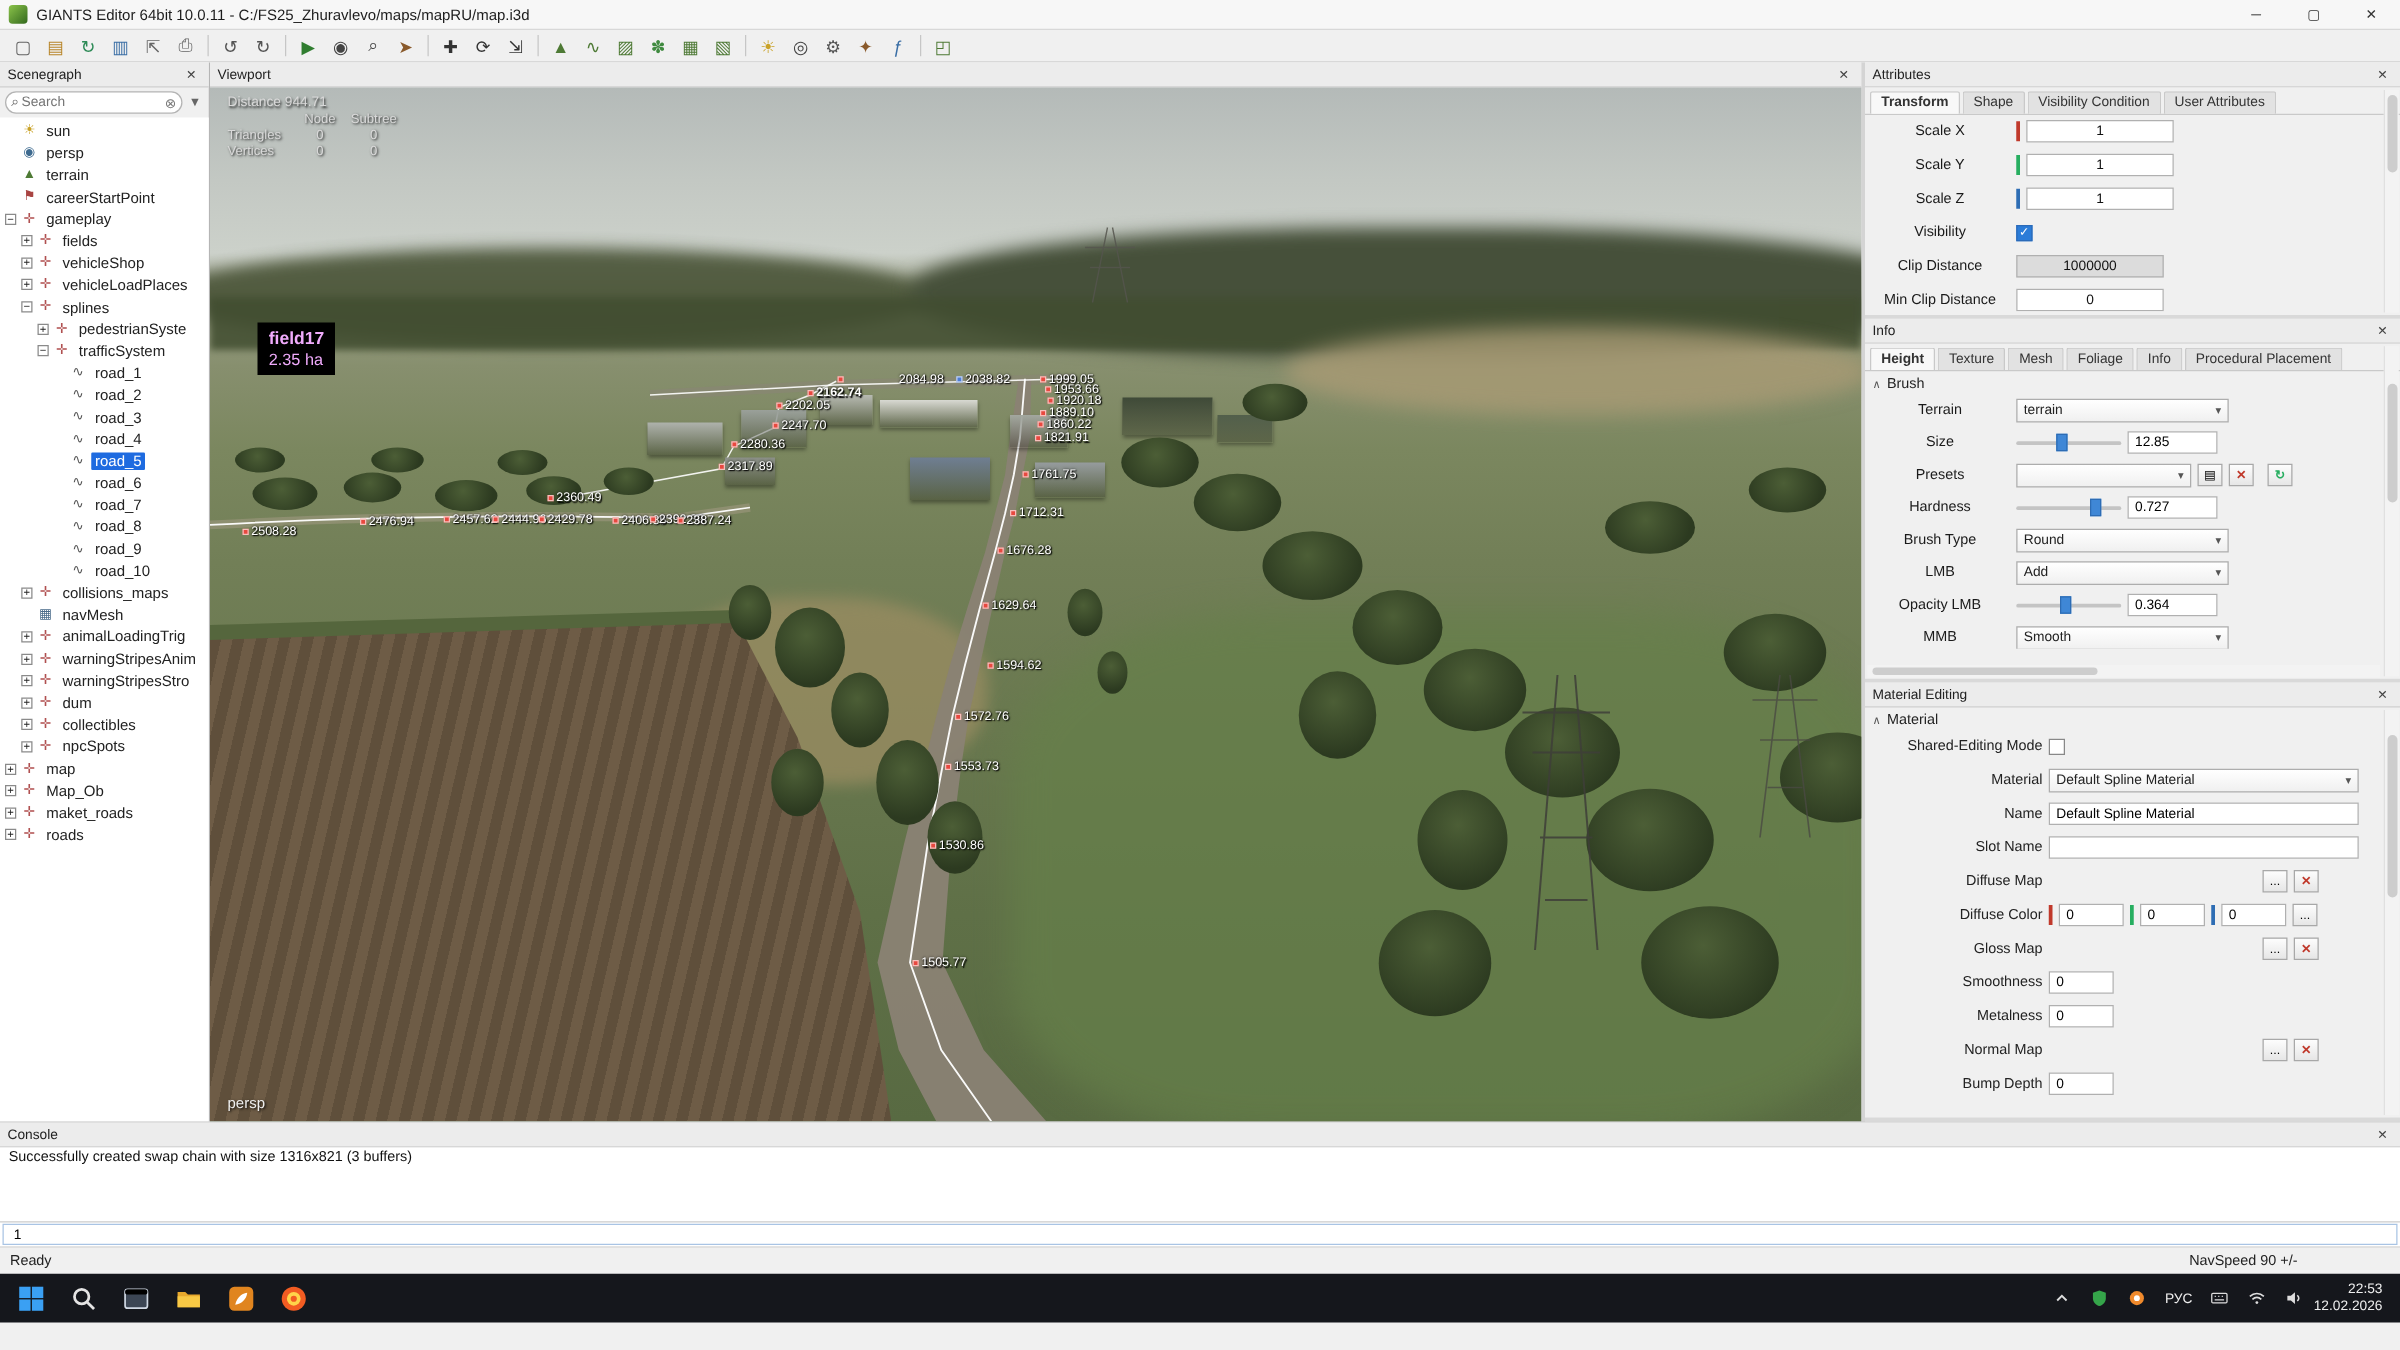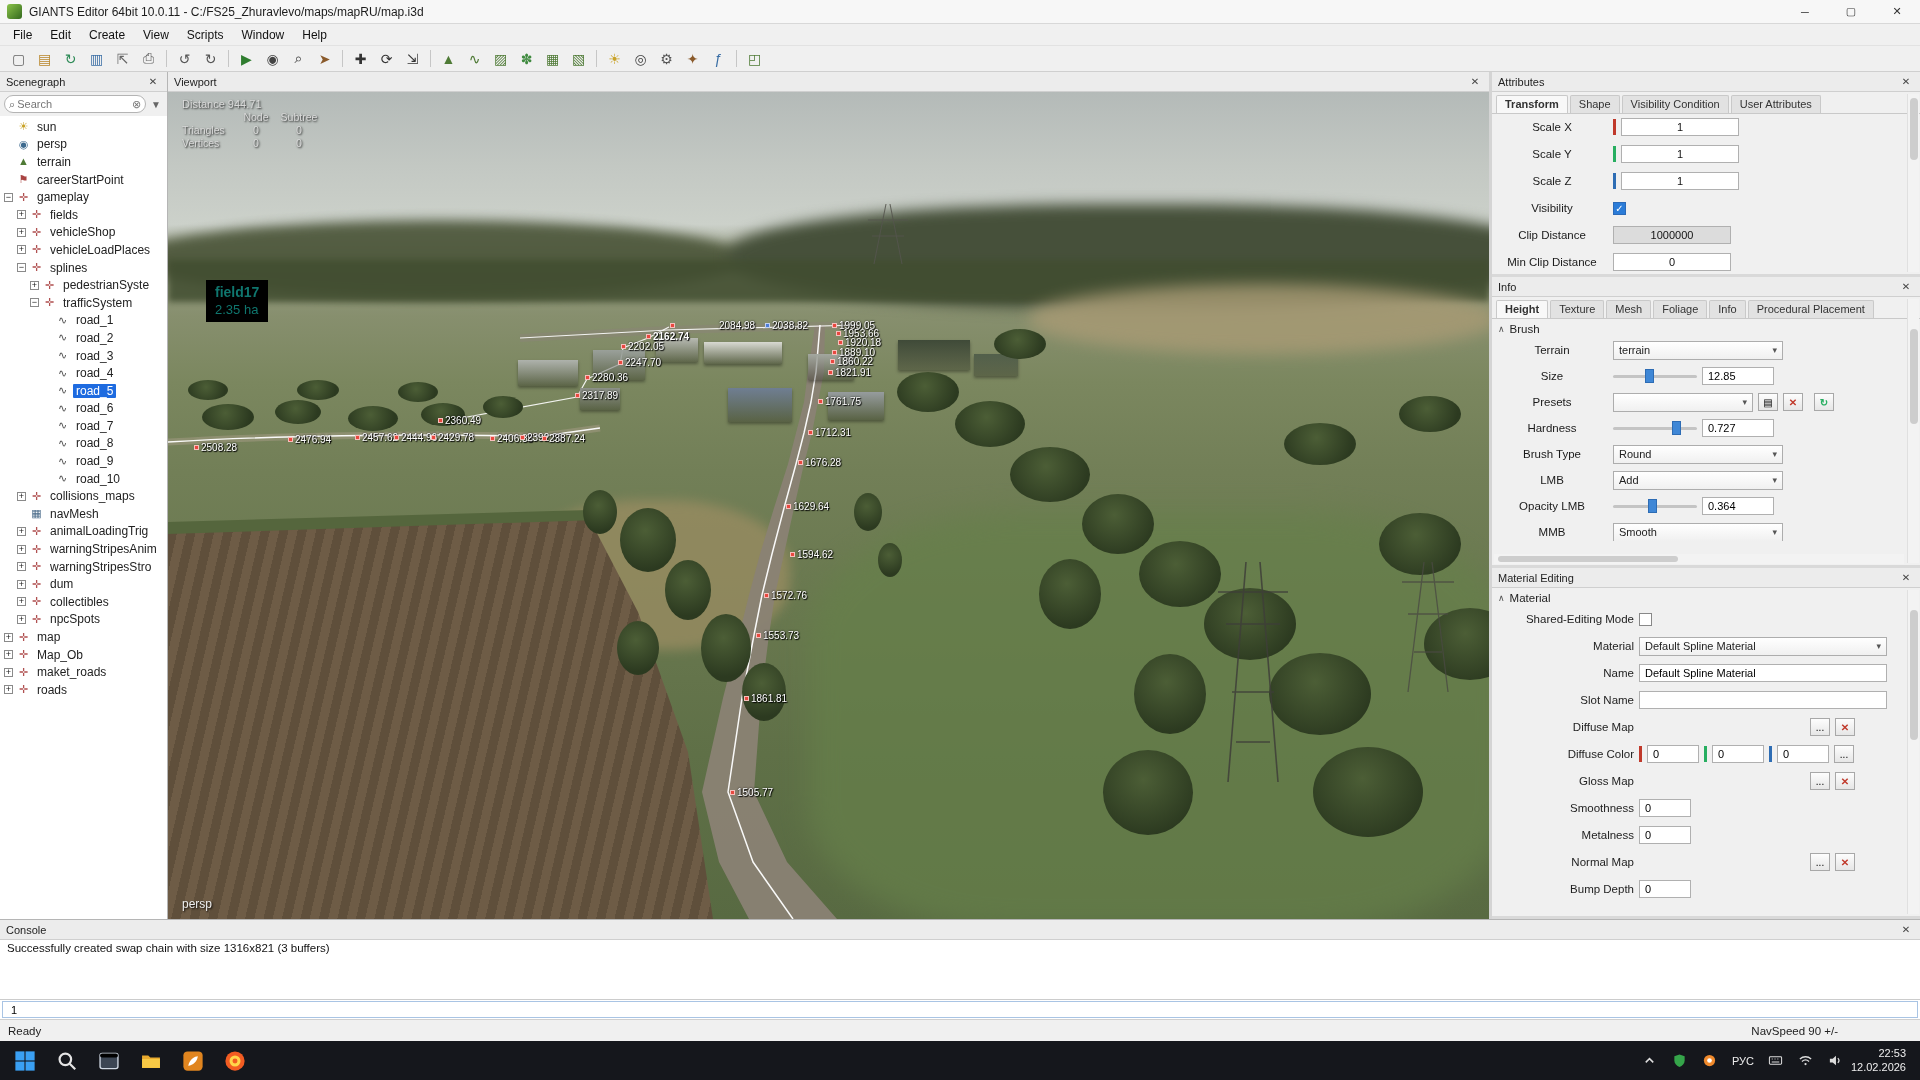--- a/index.html
+++ b/index.html
@@ -52,21 +52,21 @@
 .pylon-svg{position:absolute;left:0;top:0;z-index:13}
 .markers{position:absolute;inset:0;z-index:20}
 .marker{position:absolute;display:flex;align-items:center;gap:2px}
 .marker-dot{width:5px;height:5px;background:#e8483f;border:1px solid rgba(255,255,255,.65);flex:0 0 auto}
 .marker-dot.blue{background:#4d7dd6}
 .marker-label{font-size:10px;color:#fff;text-shadow:0 0 2px #000,1px 1px 1px #000;white-space:nowrap}
 .vp-stats{position:absolute;left:14px;top:6px;color:#d9d9d9;font-size:11px;text-shadow:1px 1px 2px rgba(0,0,0,.85);z-index:30;line-height:13px}
 .vps-grid{display:grid;grid-template-columns:56px 36px 50px;font-size:10.5px}
 .vps-grid span{text-align:left}
 .vps-grid .num{text-align:center}
-.field-tag{position:absolute;left:38px;top:188px;background:#000;color:#0f766e;padding:4px 9px;z-index:30;font-size:13px;line-height:17px}
+.field-tag{position:absolute;left:38px;top:188px;background:#000;color:#f0abfc;padding:4px 9px;z-index:30;font-size:13px;line-height:17px}
 .field-tag .fname{font-weight:bold;font-size:14px}
 .persp-label{position:absolute;left:14px;bottom:8px;color:#eee;font-size:12px;text-shadow:1px 1px 2px #000;z-index:30}
 
 .right-col{width:428px;display:flex;flex-direction:column;background:#f0f0f0;flex:0 0 auto}
 .rpanel{display:flex;flex-direction:column;overflow:hidden;border-bottom:3px solid #d9d9d9;position:relative}
 #attributes-panel{height:205px}
 #info-panel{height:291px}
 #material-panel{flex:1}
 .tabs{display:flex;padding:3px 4px 0;gap:2px;background:#f0f0f0;border-bottom:1px solid #c9c9c9;flex:0 0 auto}
 .tab{padding:2px 8px 3px;font-size:11px;background:#e2e2e2;border:1px solid #c9c9c9;border-bottom:none;border-radius:2px 2px 0 0;color:#333;white-space:nowrap}
@@ -124,29 +124,20 @@
   <div class="titlebar">
     <div class="titlebar-icon"></div>
     <div class="titlebar-title">GIANTS Editor 64bit 10.0.11 - C:/FS25_Zhuravlevo/maps/mapRU/map.i3d</div>
     <div class="win-controls">
       <div class="win-btn">─</div>
       <div class="win-btn">▢</div>
       <div class="win-btn">✕</div>
     </div>
   </div>
 
-  <div class="menubar" id="menubar">
-      <div class="menu-item">File</div>
-      <div class="menu-item">Edit</div>
-      <div class="menu-item">Create</div>
-      <div class="menu-item">View</div>
-      <div class="menu-item">Scripts</div>
-      <div class="menu-item">Window</div>
-      <div class="menu-item">Help</div>
-    </div>
   <div class="toolbar" id="toolbar">
       <button class="tb-btn">
         <span class="tb-glyph" style="color: rgb(102, 102, 102);">▢</span>
       </button>
       <button class="tb-btn">
         <span class="tb-glyph" style="color: rgb(184, 134, 43);">▤</span>
       </button>
       <button class="tb-btn">
         <span class="tb-glyph" style="color: rgb(46, 139, 87);">↻</span>
       </button>
@@ -609,21 +600,21 @@
             <div class="marker" style="left: 596px; top: 498px;">
               <span class="marker-dot"></span>
               <span class="marker-label">1572.76</span>
             </div>
             <div class="marker" style="left: 588px; top: 538px;">
               <span class="marker-dot"></span>
               <span class="marker-label">1553.73</span>
             </div>
             <div class="marker" style="left: 576px; top: 601px;">
               <span class="marker-dot"></span>
-              <span class="marker-label">1861.81</span>
+              <span class="marker-label">1530.86</span>
             </div>
             <div class="marker" style="left: 562px; top: 695px;">
               <span class="marker-dot"></span>
               <span class="marker-label">1505.77</span>
             </div>
           </div>
 
         <div class="vp-stats">
           <div>Distance 944.71</div>
           <div class="vps-grid">

